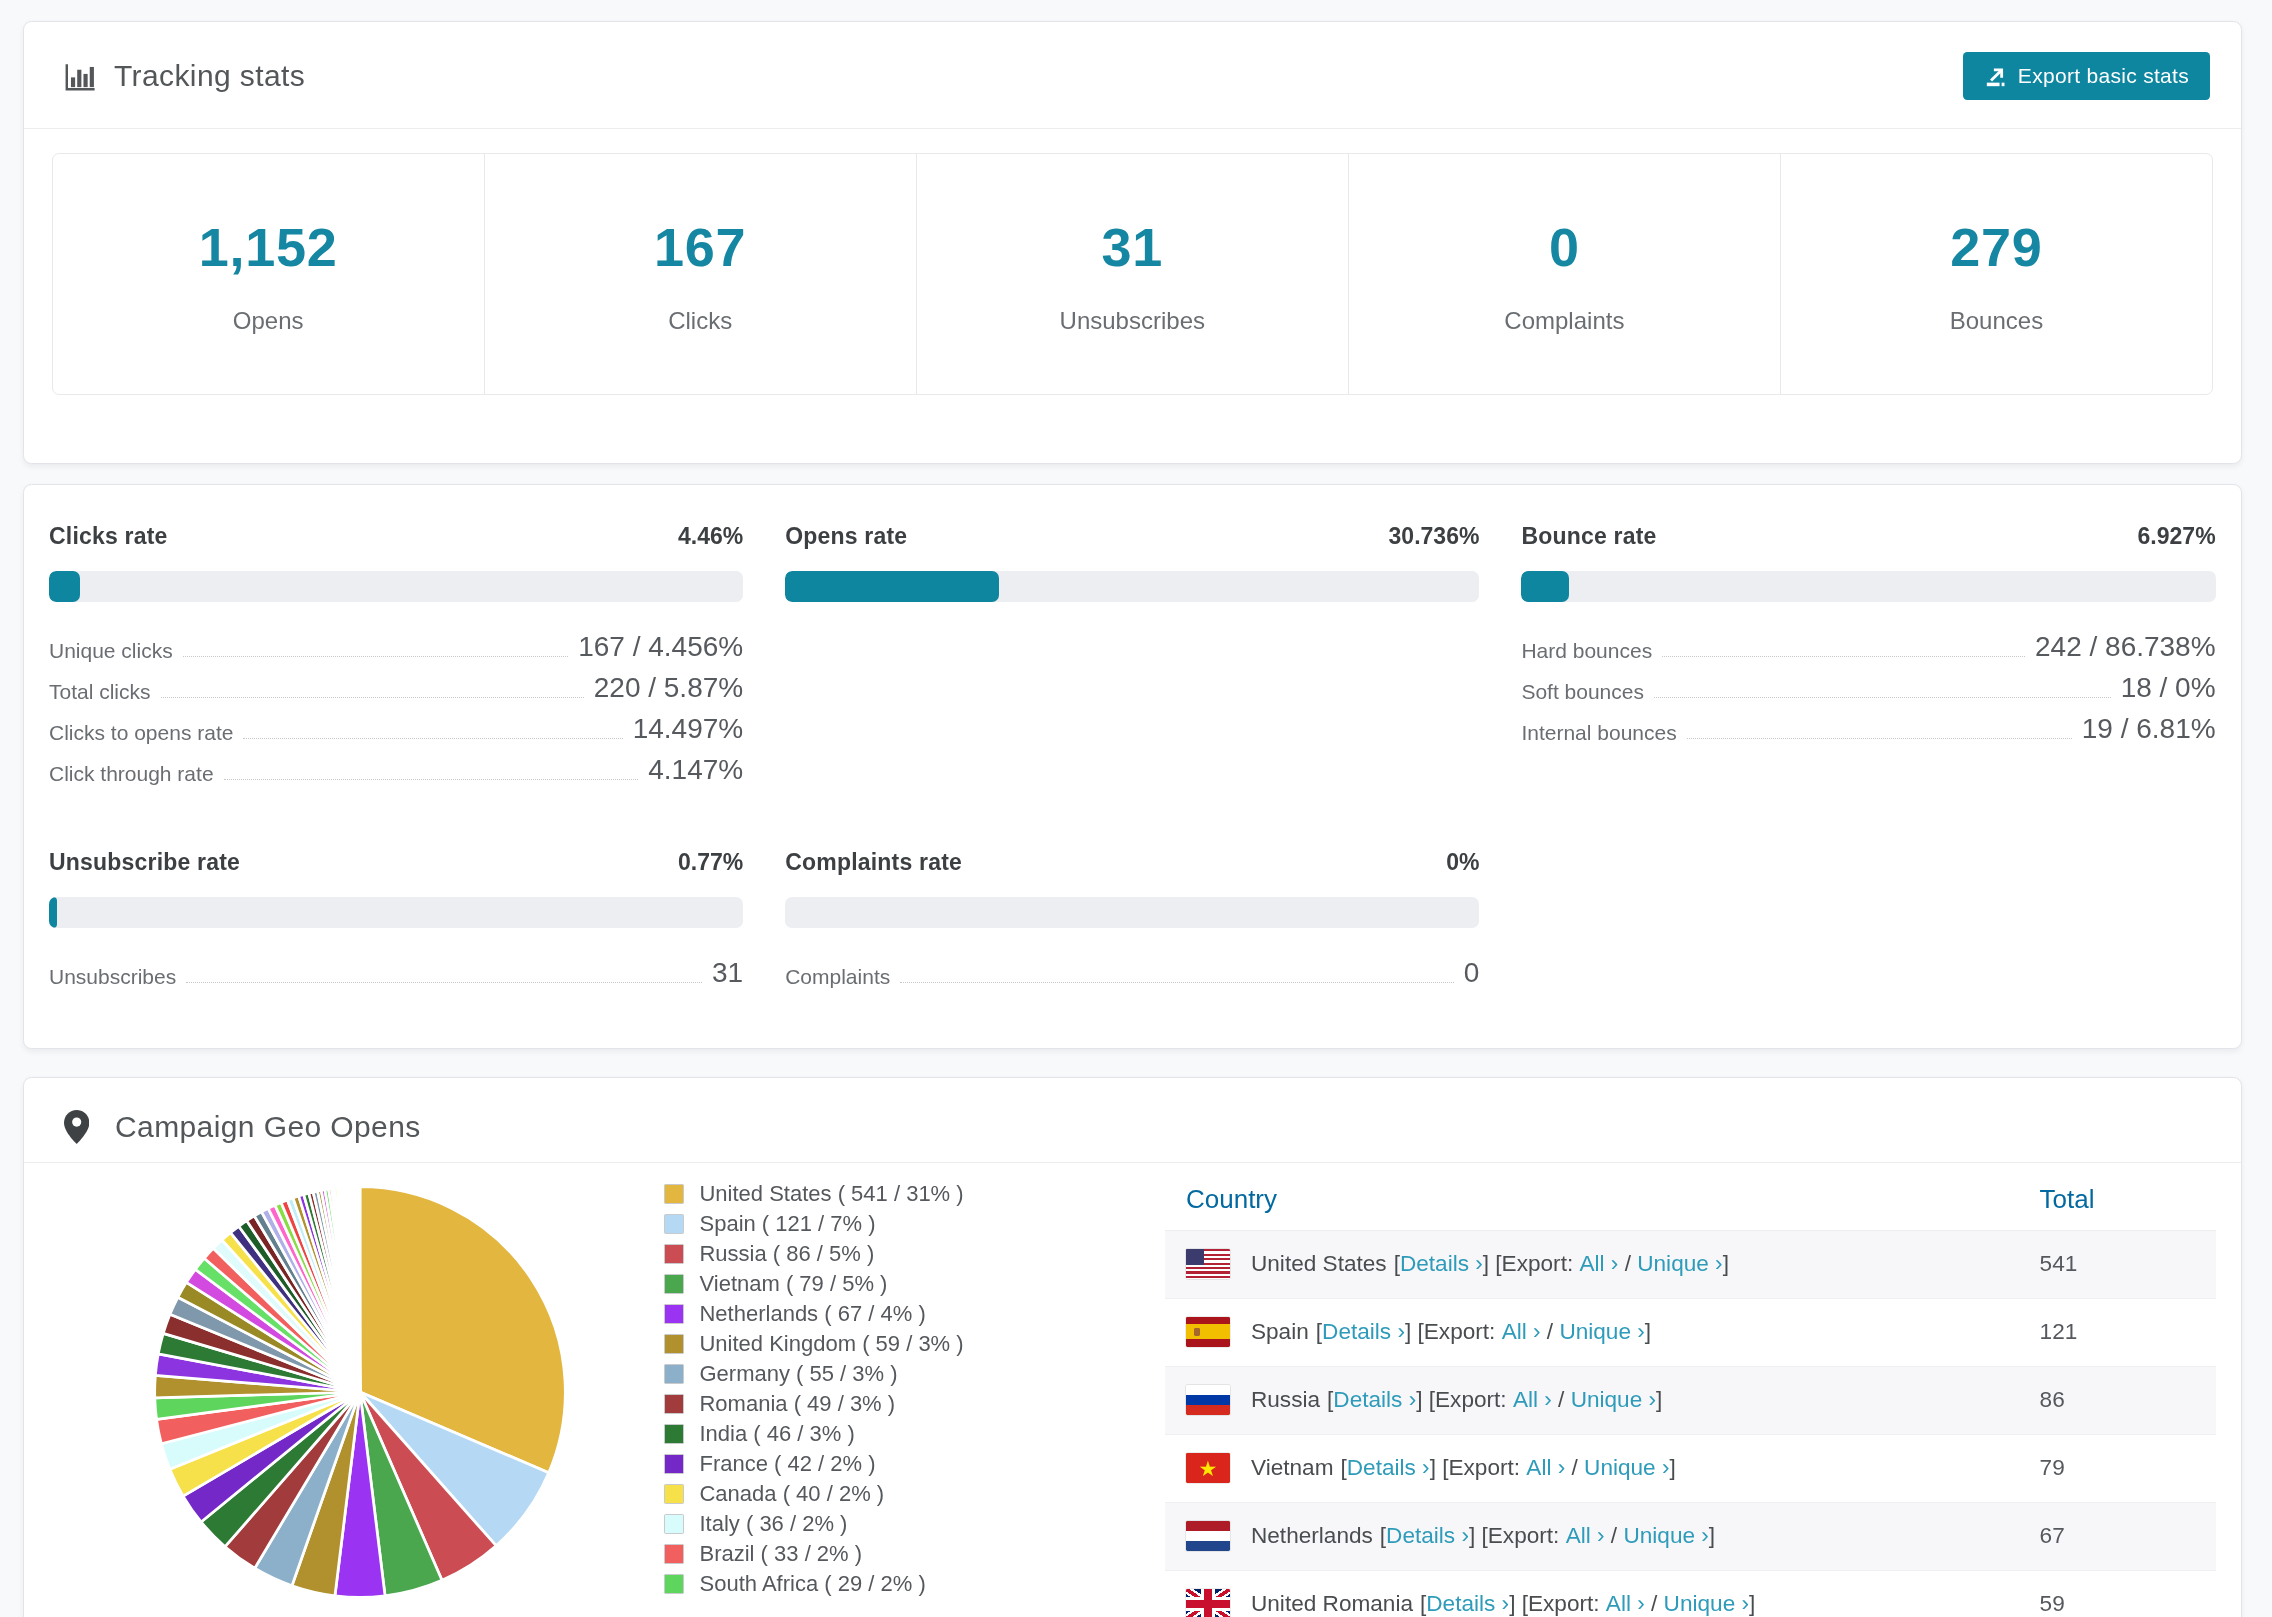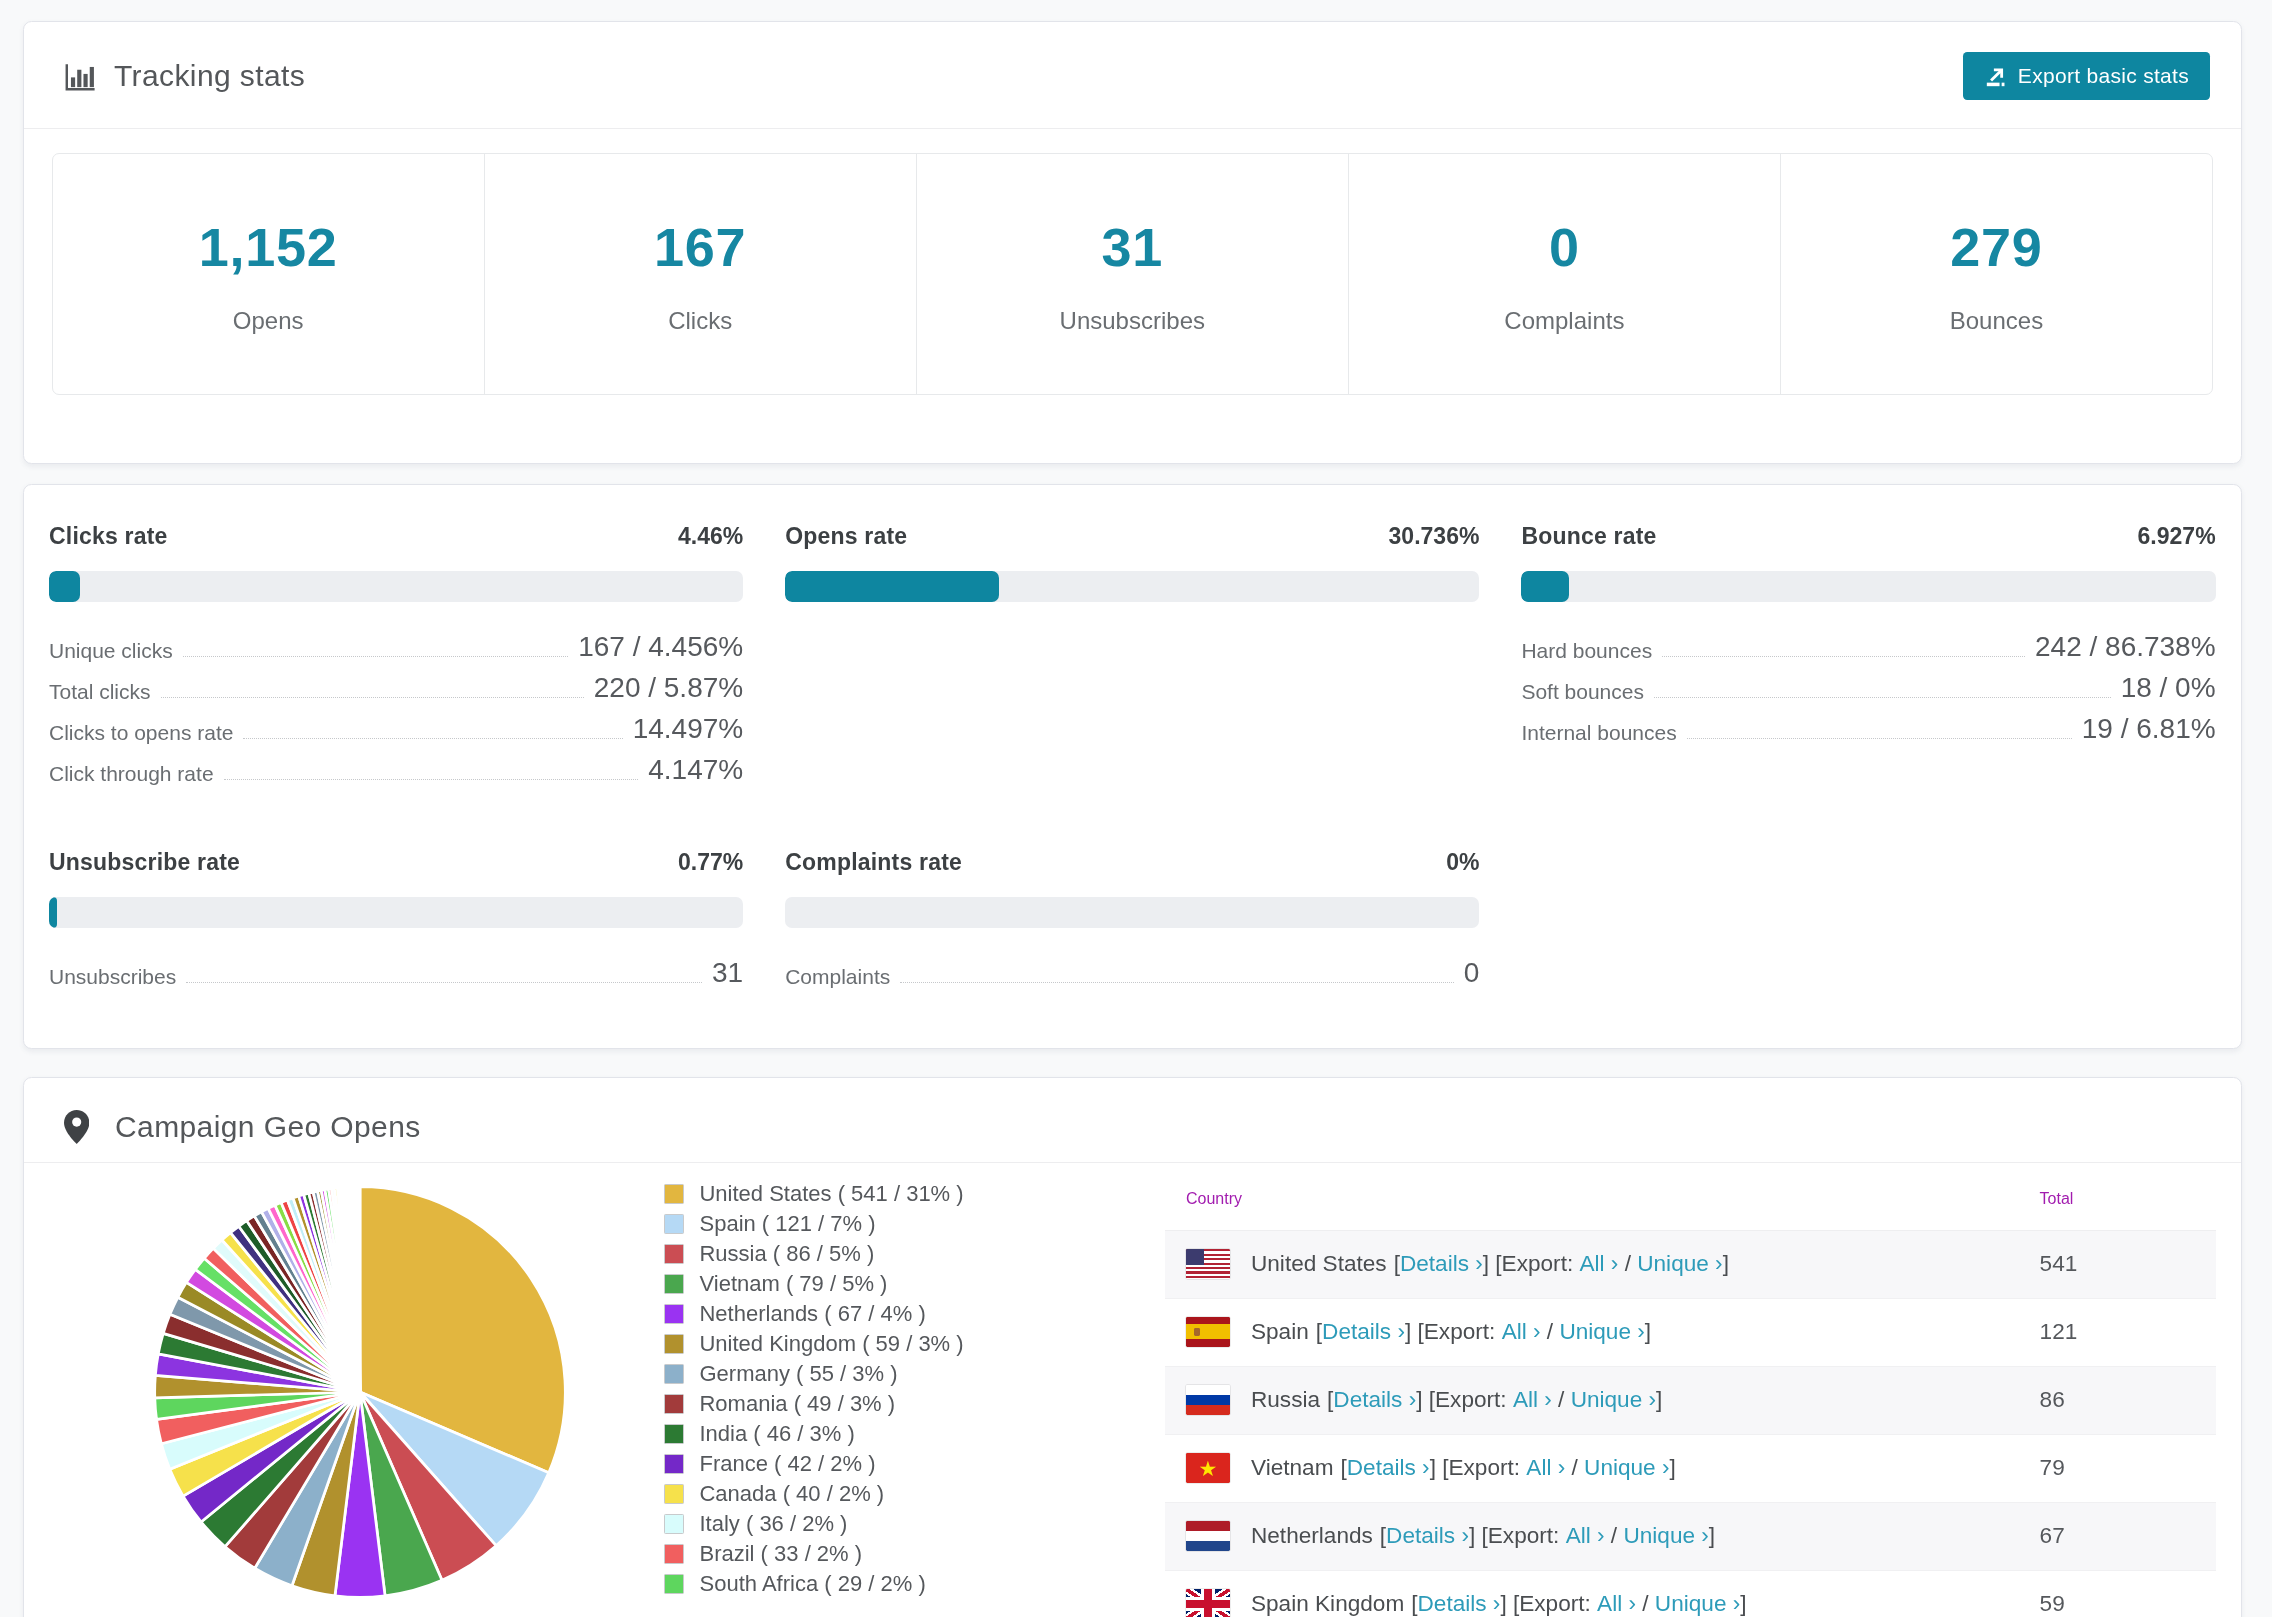--- a/index.html
+++ b/index.html
@@ -50,21 +50,21 @@
   .pie-wrap { width:438px; margin-left:92px; padding-top:4.2px; }
   .legend { list-style:none; margin-left:85px; width:332px; padding-top:10px; }
   .legend li { display:flex; align-items:center; height:30px; }
   .swatch { width:20px; height:20px; border:1.4px solid #c8cacc; border-radius:1.4px;
     margin-right:15.5px; flex:0 0 auto; }
   .legend-label { font-size:22px; color:#55585c; white-space:nowrap; }
 
   .geo-table { flex:1; margin-left:169px; }
   .thead { display:flex; height:62px; align-items:center; padding-left:21px;
     border-bottom:0.7px solid #eeeef0; }
-  .thead .th { font-size:16px; color:#a21caf; }
+  .thead .th { font-size:26px; color:#0369a1; }
   .th-country { flex:1; }
   .th-total { width:176px; }
   .trow { display:flex; align-items:center; height:68px; padding-left:21px;
     border-bottom:0.7px solid #f0f0f2; }
   .trow.shade { background:#f7f7f9; }
   .tcell.country { flex:1; display:flex; align-items:center; font-size:22.6px; }
   .tcell.total { width:176px; font-size:22.6px; color:#55585c; }
   .country-name { color:#4a4d50; margin-right:7px; }
   .dim { color:#4a4d50; white-space:pre; }
   a.tlink { color:#2d9bb9; text-decoration:none; cursor:pointer; white-space:pre; }
@@ -468,21 +468,21 @@
                 <a class="tlink" href="#">All ›</a>
                 <span class="dim"> / </span>
                 <a class="tlink" href="#">Unique ›</a>
                 <span class="dim">]</span>
               </div>
               <div class="tcell total">67</div>
             </div>
             <div class="trow">
               <div class="tcell country">
                 <span class="flag gb"></span>
-                <span class="country-name">Spain Kingdom</span>
+                <span class="country-name">United Romania</span>
                 <span class="dim">[</span>
                 <a class="tlink" href="#">Details ›</a>
                 <span class="dim">] [Export: </span>
                 <a class="tlink" href="#">All ›</a>
                 <span class="dim"> / </span>
                 <a class="tlink" href="#">Unique ›</a>
                 <span class="dim">]</span>
               </div>
               <div class="tcell total">59</div>
             </div>

